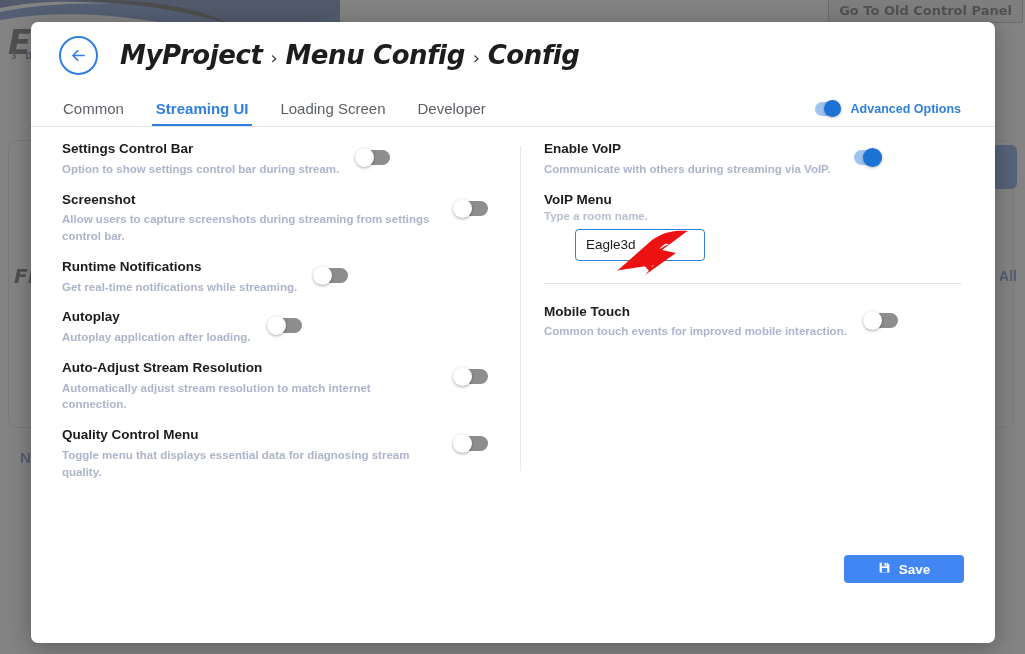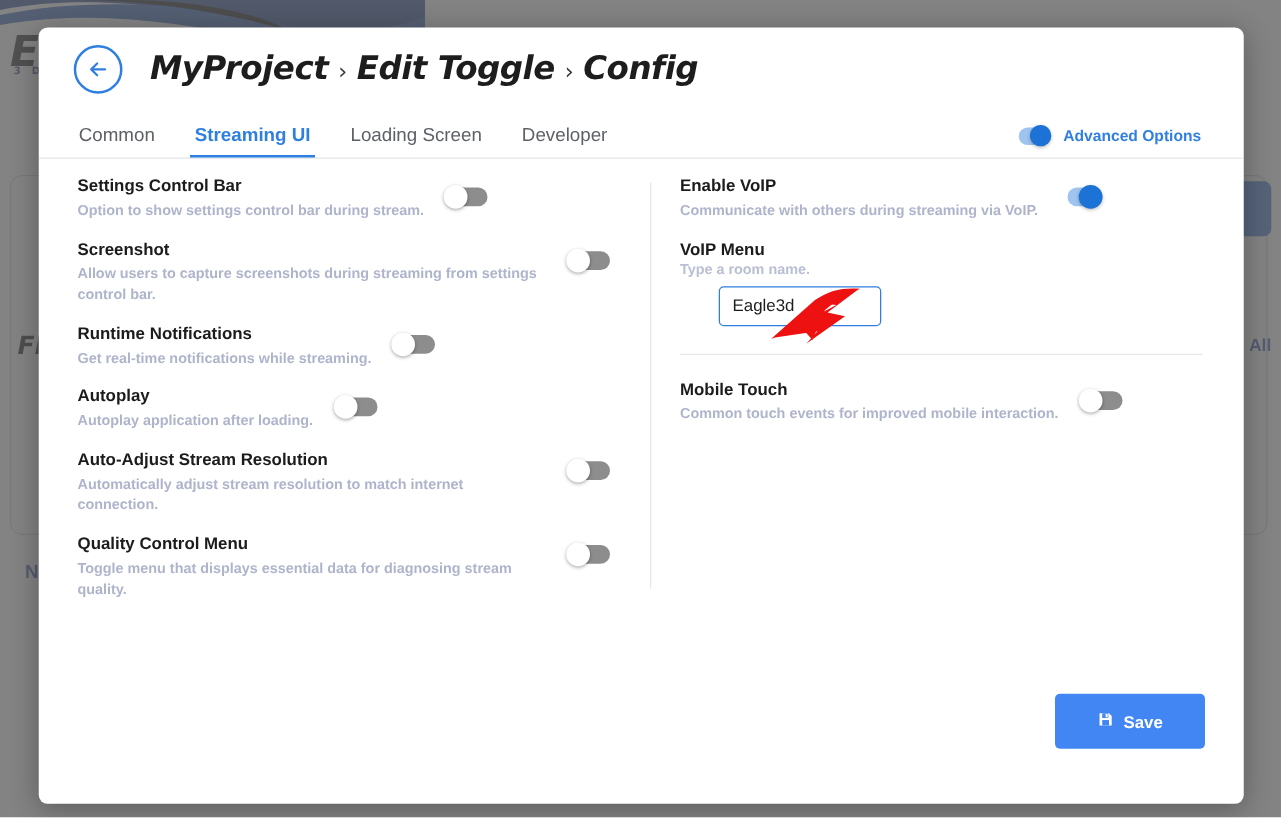--- a/index.html
+++ b/index.html
@@ -317,21 +317,21 @@
 
   
   .modal-footer {
     position: absolute;
     left: 0; right: 0; bottom: 0;
     height: 96px;
   }
   .save-btn {
     position: absolute;
     right: 31px; top: 8px;
-    width: 120px; height: 44px;
+    width: 120px; height: 28px;
     background: #4286f4;
     border: none;
     border-radius: 4px;
     color: #ffffff;
     font-size: 13.5px;
     font-weight: bold;
     font-family: "Liberation Sans", sans-serif;
     display: flex;
     align-items: center;
     justify-content: center;
@@ -353,20 +353,21 @@
 <div id="bg-page">
   <div class="bg-header-wave">
     <svg width="340" height="66" viewBox="0 0 340 66">
       <path d="M0 8 C70 -6 150 6 215 22 C260 33 300 30 340 18 L340 0 L0 0 Z" fill="#1b3f8f"></path>
       <path d="M0 20 C80 6 160 20 225 36 C270 47 305 44 340 33 L340 14 C300 27 260 30 215 18 C150 2 70 -2 0 12 Z" fill="#2b5cb8"></path>
       <path d="M60 0 C120 0 180 10 230 24 C200 8 150 0 100 0 Z" fill="#0b0b0b"></path>
     </svg>
   </div>
   <div class="bg-logo-text">En</div>
   <div class="bg-logo-sub">3 D</div>
+  <div class="bg-old-panel-btn">Go To Old Control Panel</div>
   <div class="bg-panel-card"></div>
   <div class="bg-blue-btn"></div>
   <div class="bg-flip-text">Fli</div>
   <div class="bg-all-text">All</div>
   <div class="bg-n-text">N</div>
 </div>
 
 <div id="overlay"></div>
 
 <div id="modal">
@@ -376,21 +377,21 @@
       <span>
         <svg width="19" height="19" viewBox="0 0 24 24" fill="none" stroke="#2f7fe0" stroke-width="2.2" stroke-linecap="round" stroke-linejoin="round">
           <line x1="19" y1="12" x2="6" y2="12"></line>
           <polyline points="11,6 5,12 11,18"></polyline>
         </svg>
       </span>
     </div>
     <div class="breadcrumb">
       <span>MyProject</span>
       <span class="crumb-sep">›</span>
-      <span>Edit Toggle</span>
+      <span>Menu Config</span>
       <span class="crumb-sep">›</span>
       <span>Config</span>
     </div>
   </div>
 
   <div class="tabs-row">
     <div class="tab">Common</div>
     <div class="tab active">Streaming UI</div>
     <div class="tab">Loading Screen</div>
     <div class="tab">Developer</div>

